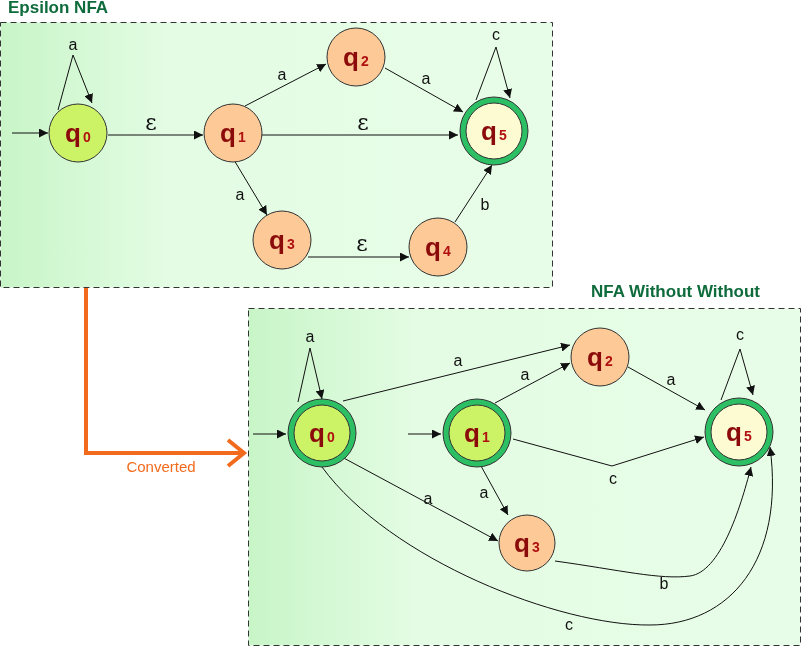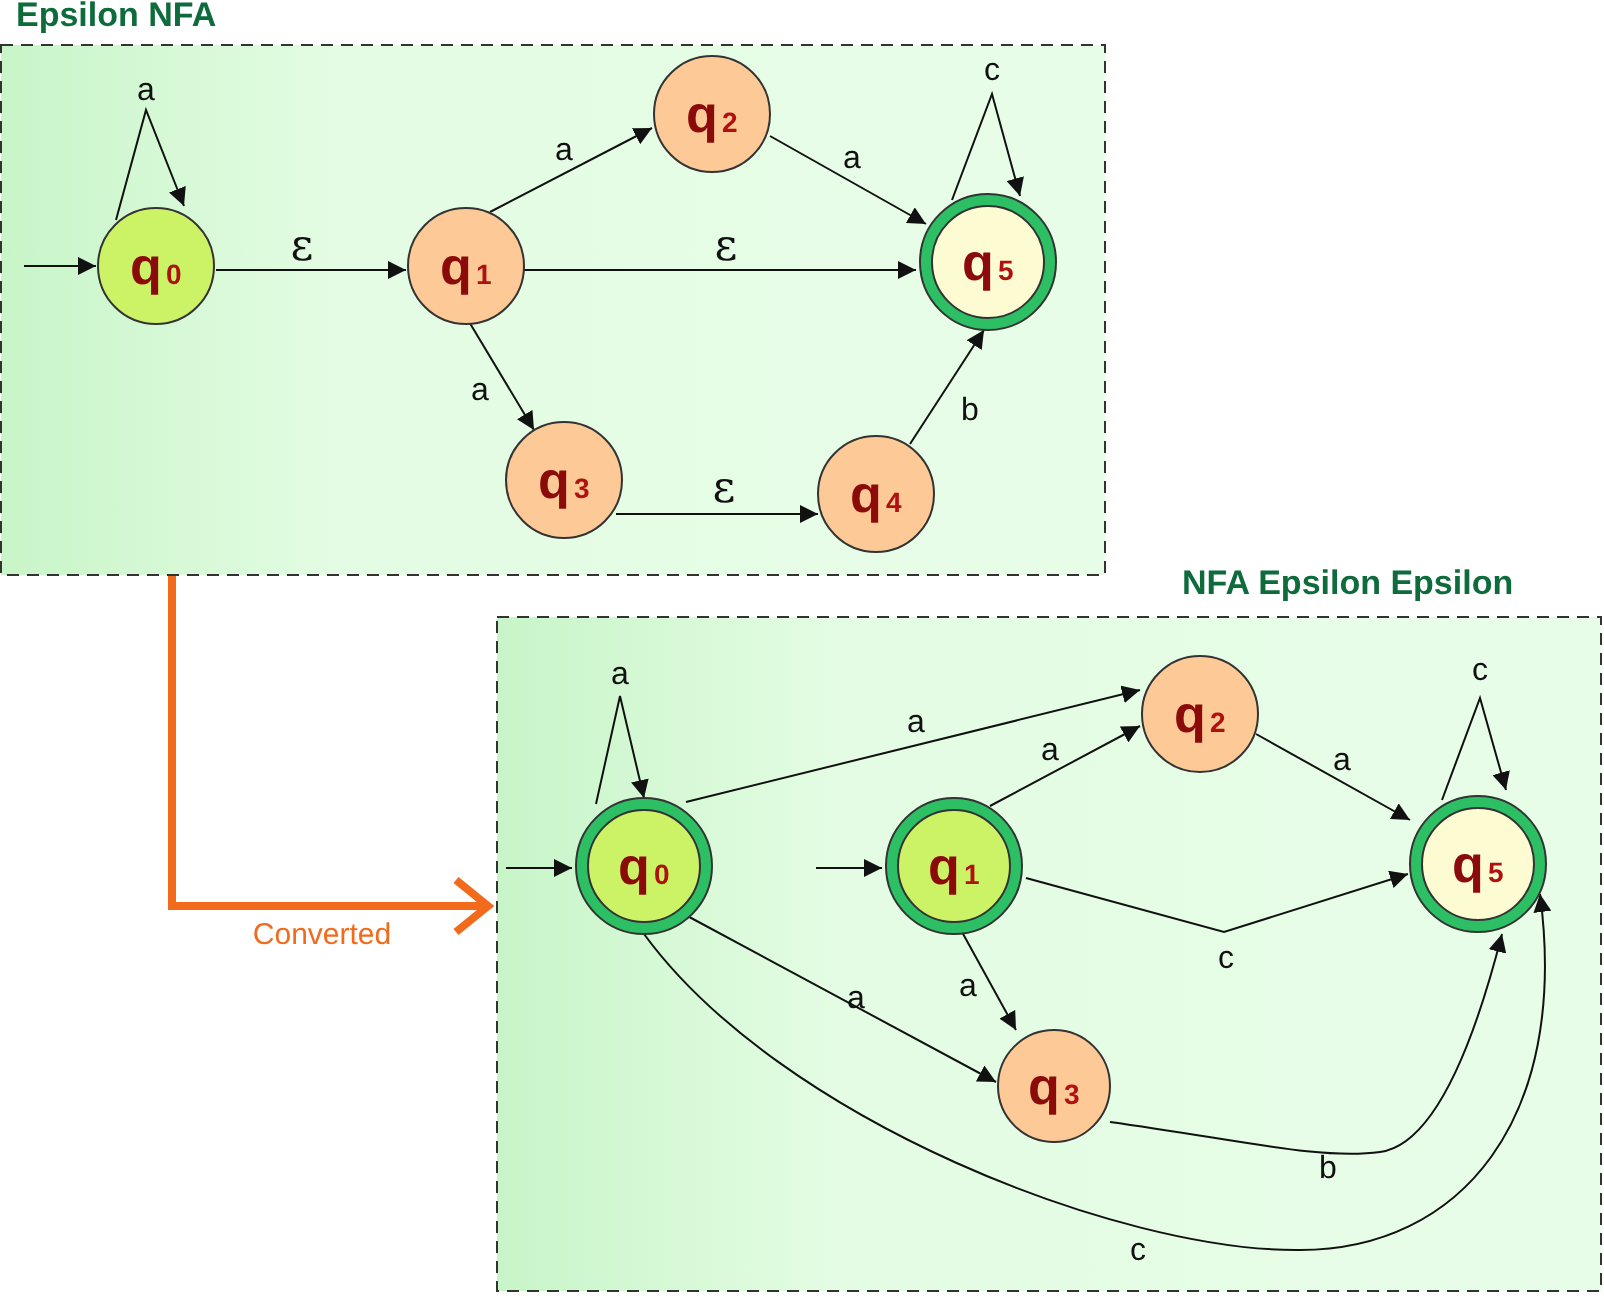--- a/index.html
+++ b/index.html
@@ -12,21 +12,21 @@
   .lbl { font-family:"Liberation Sans", sans-serif; font-size:16px; fill:#111; text-anchor:middle; }
   .eps { font-family:"DejaVu Serif", serif; font-size:22px; fill:#111; text-anchor:middle; }
   .sq { font-family:"Liberation Sans", sans-serif; font-weight:bold; font-size:26px; fill:#8b0a0a; }
   .sub { font-family:"Liberation Sans", sans-serif; font-weight:bold; font-size:14px; fill:#b01010; }
   .conv { font-family:"Liberation Sans", sans-serif; font-size:15px; fill:#f26b1d; text-anchor:middle; }
 </style>
 </head>
 <body>
 
 <div id="title-top" class="title">Epsilon NFA</div>
-<div id="title-bottom" class="title">NFA Epsilon Epsilon</div>
+<div id="title-bottom" class="title">NFA Without Without</div>
 
 <svg width="802" height="648" viewBox="0 0 802 648">
   <defs>
     <linearGradient id="panelGrad" x1="0" y1="0" x2="1" y2="0">
       <stop offset="0" stop-color="#c8f5c8"></stop>
       <stop offset="0.3" stop-color="#e3fce3"></stop>
       <stop offset="1" stop-color="#e8fde8"></stop>
     </linearGradient>
     <marker id="arr" viewBox="0 0 10 10" refX="10" refY="5" markerWidth="9" markerHeight="9" orient="auto" markerUnits="userSpaceOnUse">
       <path d="M0,0 L10,5 L0,10 z" fill="#111"></path>

